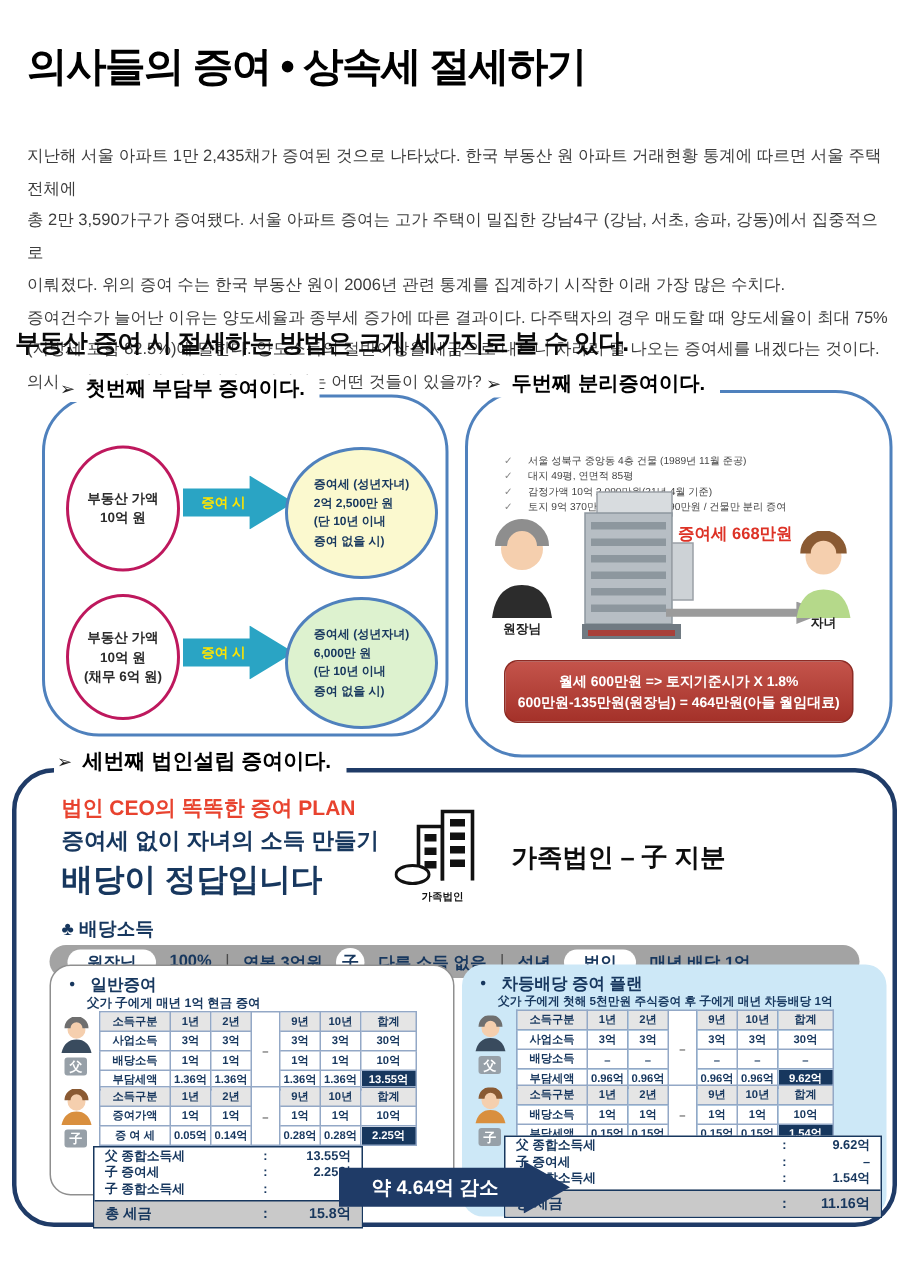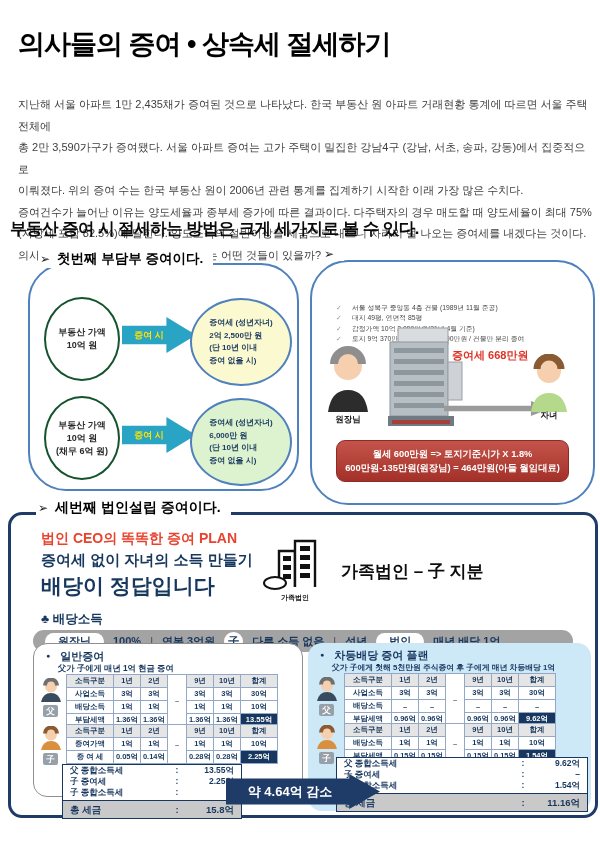--- a/index.html
+++ b/index.html
@@ -16,24 +16,24 @@
   .chip{background:#fff;padding:0 10px 0 2px;display:flex;gap:7px;align-items:center;
         font-weight:800;color:#000;z-index:3;white-space:nowrap;}
   .chip .tri{font-size:12px;color:#222;}
   .chip1{left:38px;top:250px;font-size:13.5px;}
   .chip2{left:322px;top:247px;font-size:13.5px;}
   .chip3{left:36px;top:499px;font-size:14px;}
 
   .rbox{border:2.5px solid #4f81bd;border-radius:38px;background:#fff;}
   .box1{left:28px;top:263px;width:267px;height:224px;}
   .box2{left:310px;top:260px;width:281px;height:241px;}
-  .box3{left:8px;top:512px;width:584px;height:300px;border:3px solid #1f3b67;border-radius:14px;}
-
-  
-  .circ{border:2px solid #14532d;border-radius:50%;background:#fff;display:flex;flex-direction:column;
+  .box3{left:8px;top:512px;width:584px;height:300px;border:3px solid #1f3b67;border-radius:28px;}
+
+  
+  .circ{border:2px solid #be185d;border-radius:50%;background:#fff;display:flex;flex-direction:column;
         align-items:center;justify-content:center;text-align:center;font-size:9px;font-weight:700;
         color:#2b2b2b;line-height:13px;}
   .ell{border:2px solid #4f81bd;border-radius:50%;display:flex;flex-direction:column;align-items:center;
        justify-content:center;text-align:left;font-size:8px;font-weight:700;color:#17375e;line-height:12.5px;}
   .blockarrow{background:#2aa4c4;clip-path:polygon(0 24%,60% 24%,60% 0,100% 50%,60% 100%,60% 76%,0 76%);
         display:flex;align-items:center;justify-content:center;padding-right:20px;
         color:#ffe400;font-weight:800;font-size:9px;}
   .c1{left:14px;top:32px;width:72px;height:80px;}
   .a1{left:92px;top:52px;width:54px;height:36px;}
   .e1{left:160px;top:33px;width:98px;height:84px;background:#fbf9cf;}
@@ -122,20 +122,21 @@
     <div class="abs circ c1">부동산 가액<br>10억 원</div>
     <div class="abs blockarrow a1">증여 시</div>
     <div class="abs ell e1">증여세 (성년자녀)<br>2억 2,500만 원<br>(단 10년 이내<br>증여 없을 시)</div>
     <div class="abs circ c2">부동산 가액<br>10억 원<br>(채무 6억 원)</div>
     <div class="abs blockarrow a2">증여 시</div>
     <div class="abs ell e2">증여세 (성년자녀)<br>6,000만 원<br>(단 10년 이내<br>증여 없을 시)</div>
   </div>
 
   <div class="abs chip chip2">
     <span class="tri">➢</span>
+    <span>두번째 분리증여이다.</span>
   </div>
   <div class="abs rbox box2">
     <div class="abs bullets" id="m2-bullets">
         <div class="bullet">
           <span class="chk">✓</span>
           <span>서울 성북구 중앙동 4층 건물 (1989년 11월 준공)</span>
         </div>
         <div class="bullet">
           <span class="chk">✓</span>
           <span>대지 49평, 연면적 85평</span>

